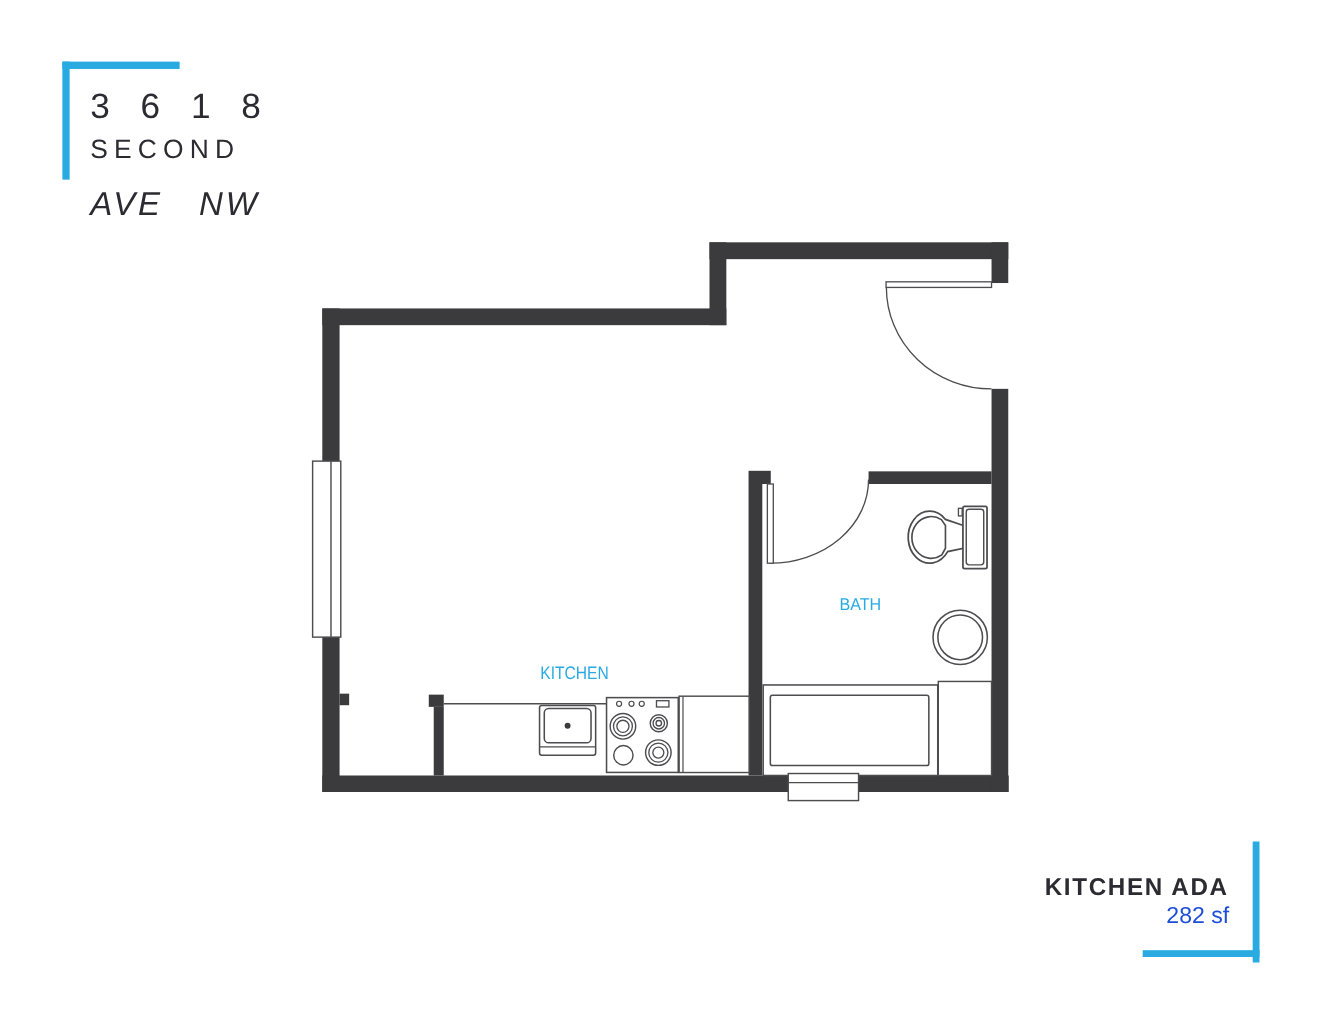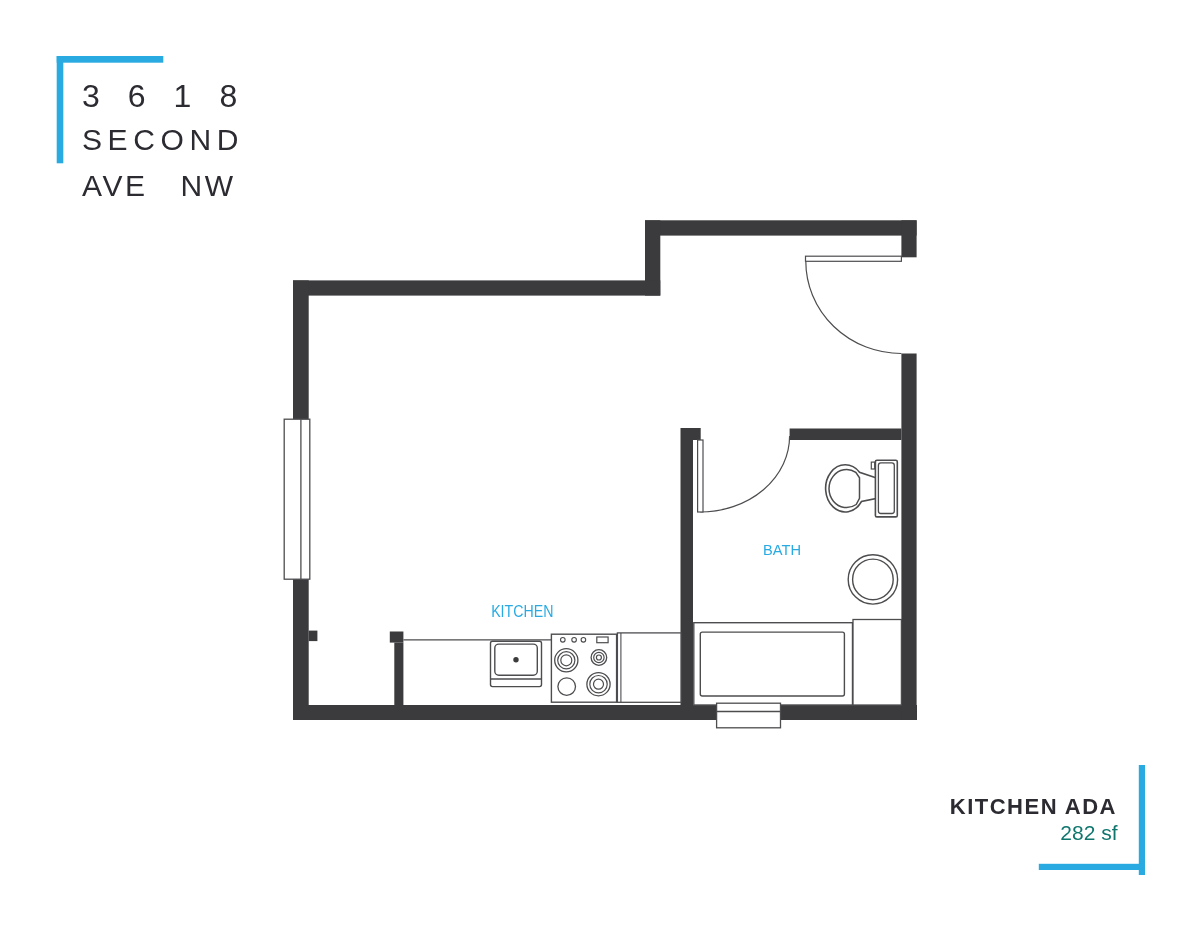--- a/index.html
+++ b/index.html
@@ -11,23 +11,23 @@
 <body>
 <div id="canvas">
 
 <svg class="abs" style="left:0;top:0" width="250" height="250" viewBox="0 0 250 250">
   <rect x="56.7" y="56" width="106.6" height="6.7" fill="#29abe2"></rect>
   <rect x="56.7" y="56" width="6.6" height="107.3" fill="#29abe2"></rect>
 </svg>
 
 <div class="abs" style="left:82px;top:78px;font-size:32px;color:#2b2b31;letter-spacing:28px;white-space:nowrap;">3618</div>
 
-<div class="abs" style="left:82px;top:123px;font-size:30px;color:#2b2b31;letter-spacing:5.6px;white-space:nowrap;">SECOND</div>
+<div class="abs" style="left:82px;top:123px;font-size:24px;color:#2b2b31;letter-spacing:5.6px;white-space:nowrap;">SECOND</div>
 
-<div class="abs" style="left:82px;top:169px;font-size:30px;color:#2b2b31;letter-spacing:2.6px;white-space:nowrap;">AVE&nbsp;&nbsp;&nbsp;NW</div>
+<div class="abs" style="left:82px;top:169px;font-size:30px;color:#2b2b31;letter-spacing:2.6px;white-space:nowrap;font-style:italic;">AVE&nbsp;&nbsp;&nbsp;NW</div>
 
 <svg class="abs" style="left:0;top:0" width="1200" height="927" viewBox="0 0 1200 927">
   <g fill="none" stroke="none">
 
   <rect x="645" y="220.3" width="271.6" height="15.3" fill="#3b3b3d"></rect>
 
   <rect x="645" y="220.3" width="15.3" height="75.3" fill="#3b3b3d"></rect>
 
   <rect x="293" y="280.4" width="367.3" height="15.2" fill="#3b3b3d"></rect>
 
@@ -127,20 +127,20 @@
 
   <text x="522.3" y="617.3" font-family="Liberation Sans, sans-serif" font-size="16.5" fill="#29abe2" text-anchor="middle" textLength="62.3" lengthAdjust="spacingAndGlyphs">KITCHEN</text>
 
   <text x="782.1" y="554.7" font-family="Liberation Sans, sans-serif" font-size="15.5" fill="#29abe2" text-anchor="middle" textLength="38" lengthAdjust="spacingAndGlyphs">BATH</text>
 
   </g>
 </svg>
 
 <div class="abs" style="right:83px;top:794px;font-size:22px;font-weight:bold;color:#2b2b31;letter-spacing:1.5px;white-space:nowrap;">KITCHEN ADA</div>
 
-<div class="abs" style="right:82.5px;top:821px;font-size:21px;color:#0f766e;white-space:nowrap;">282 sf</div>
+<div class="abs" style="right:82.5px;top:821px;font-size:21px;color:#1d4ed8;white-space:nowrap;">282 sf</div>
 
 <svg class="abs" style="left:1030px;top:760px" width="170" height="167" viewBox="0 0 170 167">
   <rect x="108.8" y="5" width="6.2" height="110" fill="#29abe2"></rect>
   <rect x="8.8" y="103.8" width="106.2" height="6.2" fill="#29abe2"></rect>
 </svg>
 
 </div>
 
 </body></html>

